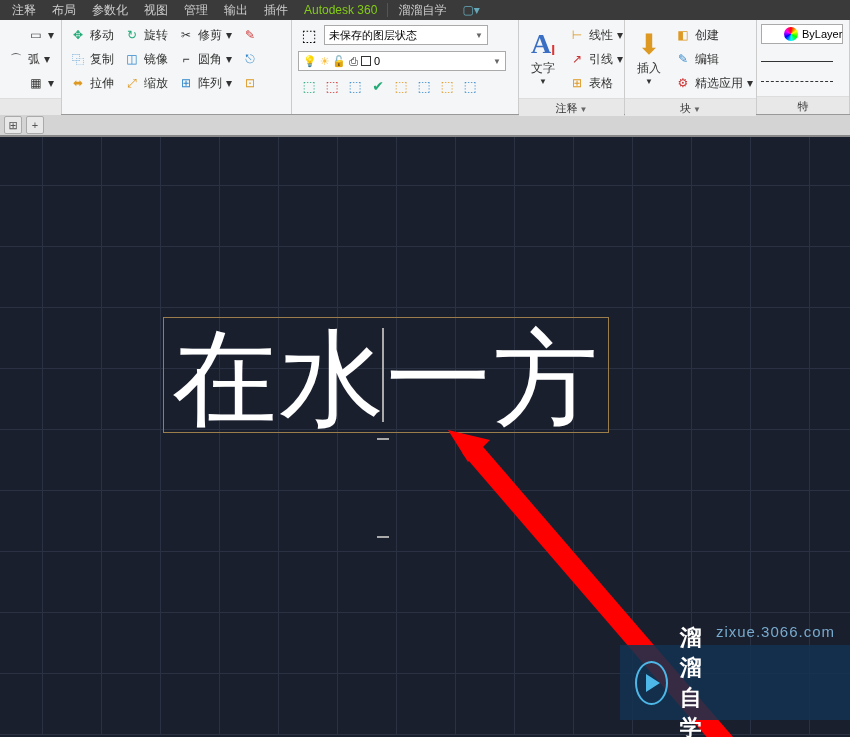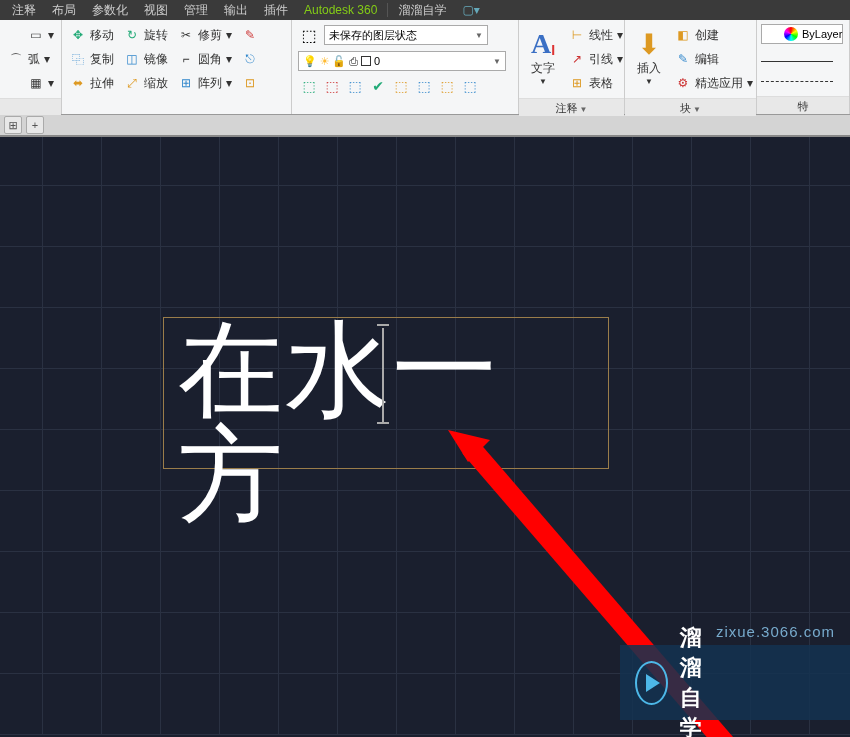--- a/index.html
+++ b/index.html
@@ -38,21 +38,21 @@
     
     .canvas-area { position: relative; background: #1a1f2e; height: 598px; }
     .grid-lines { position: absolute; inset: 0; 
       background-image: 
         linear-gradient(to right, #2a3142 1px, transparent 1px),
         linear-gradient(to bottom, #2a3142 1px, transparent 1px);
       background-size: 59px 61px;
       background-position: -17px -13px;
     }
     
-    .text-box { position: absolute; left: 163px; top: 180px; width: 446px; height: 152px; border: 1px solid #9a7d4a; display: flex; align-items: flex-start; padding: 0 14px; }
+    .text-box { position: absolute; left: 163px; top: 180px; width: 446px; height: 116px; border: 1px solid #9a7d4a; display: flex; align-items: flex-end; padding: 0 8px; }
     .text-content { font-family: "SimSun", serif; font-size: 105px; color: #ffffff; font-weight: 300; letter-spacing: 2px; line-height: 1; }
     .cursor-caps { position: absolute; left: 213px; }
     .cursor-cap-top { position: absolute; top: 6px; width: 12px; height: 2px; border-top: 2px solid #aaa; }
     .cursor-cap-bot { position: absolute; top: 104px; width: 12px; height: 2px; border-top: 2px solid #aaa; }
     .cursor-line { position: absolute; left: 218px; top: 10px; width: 2px; height: 94px; background: #aaa; }
     
     
     .red-arrow { position: absolute; pointer-events: none; }
     
     

